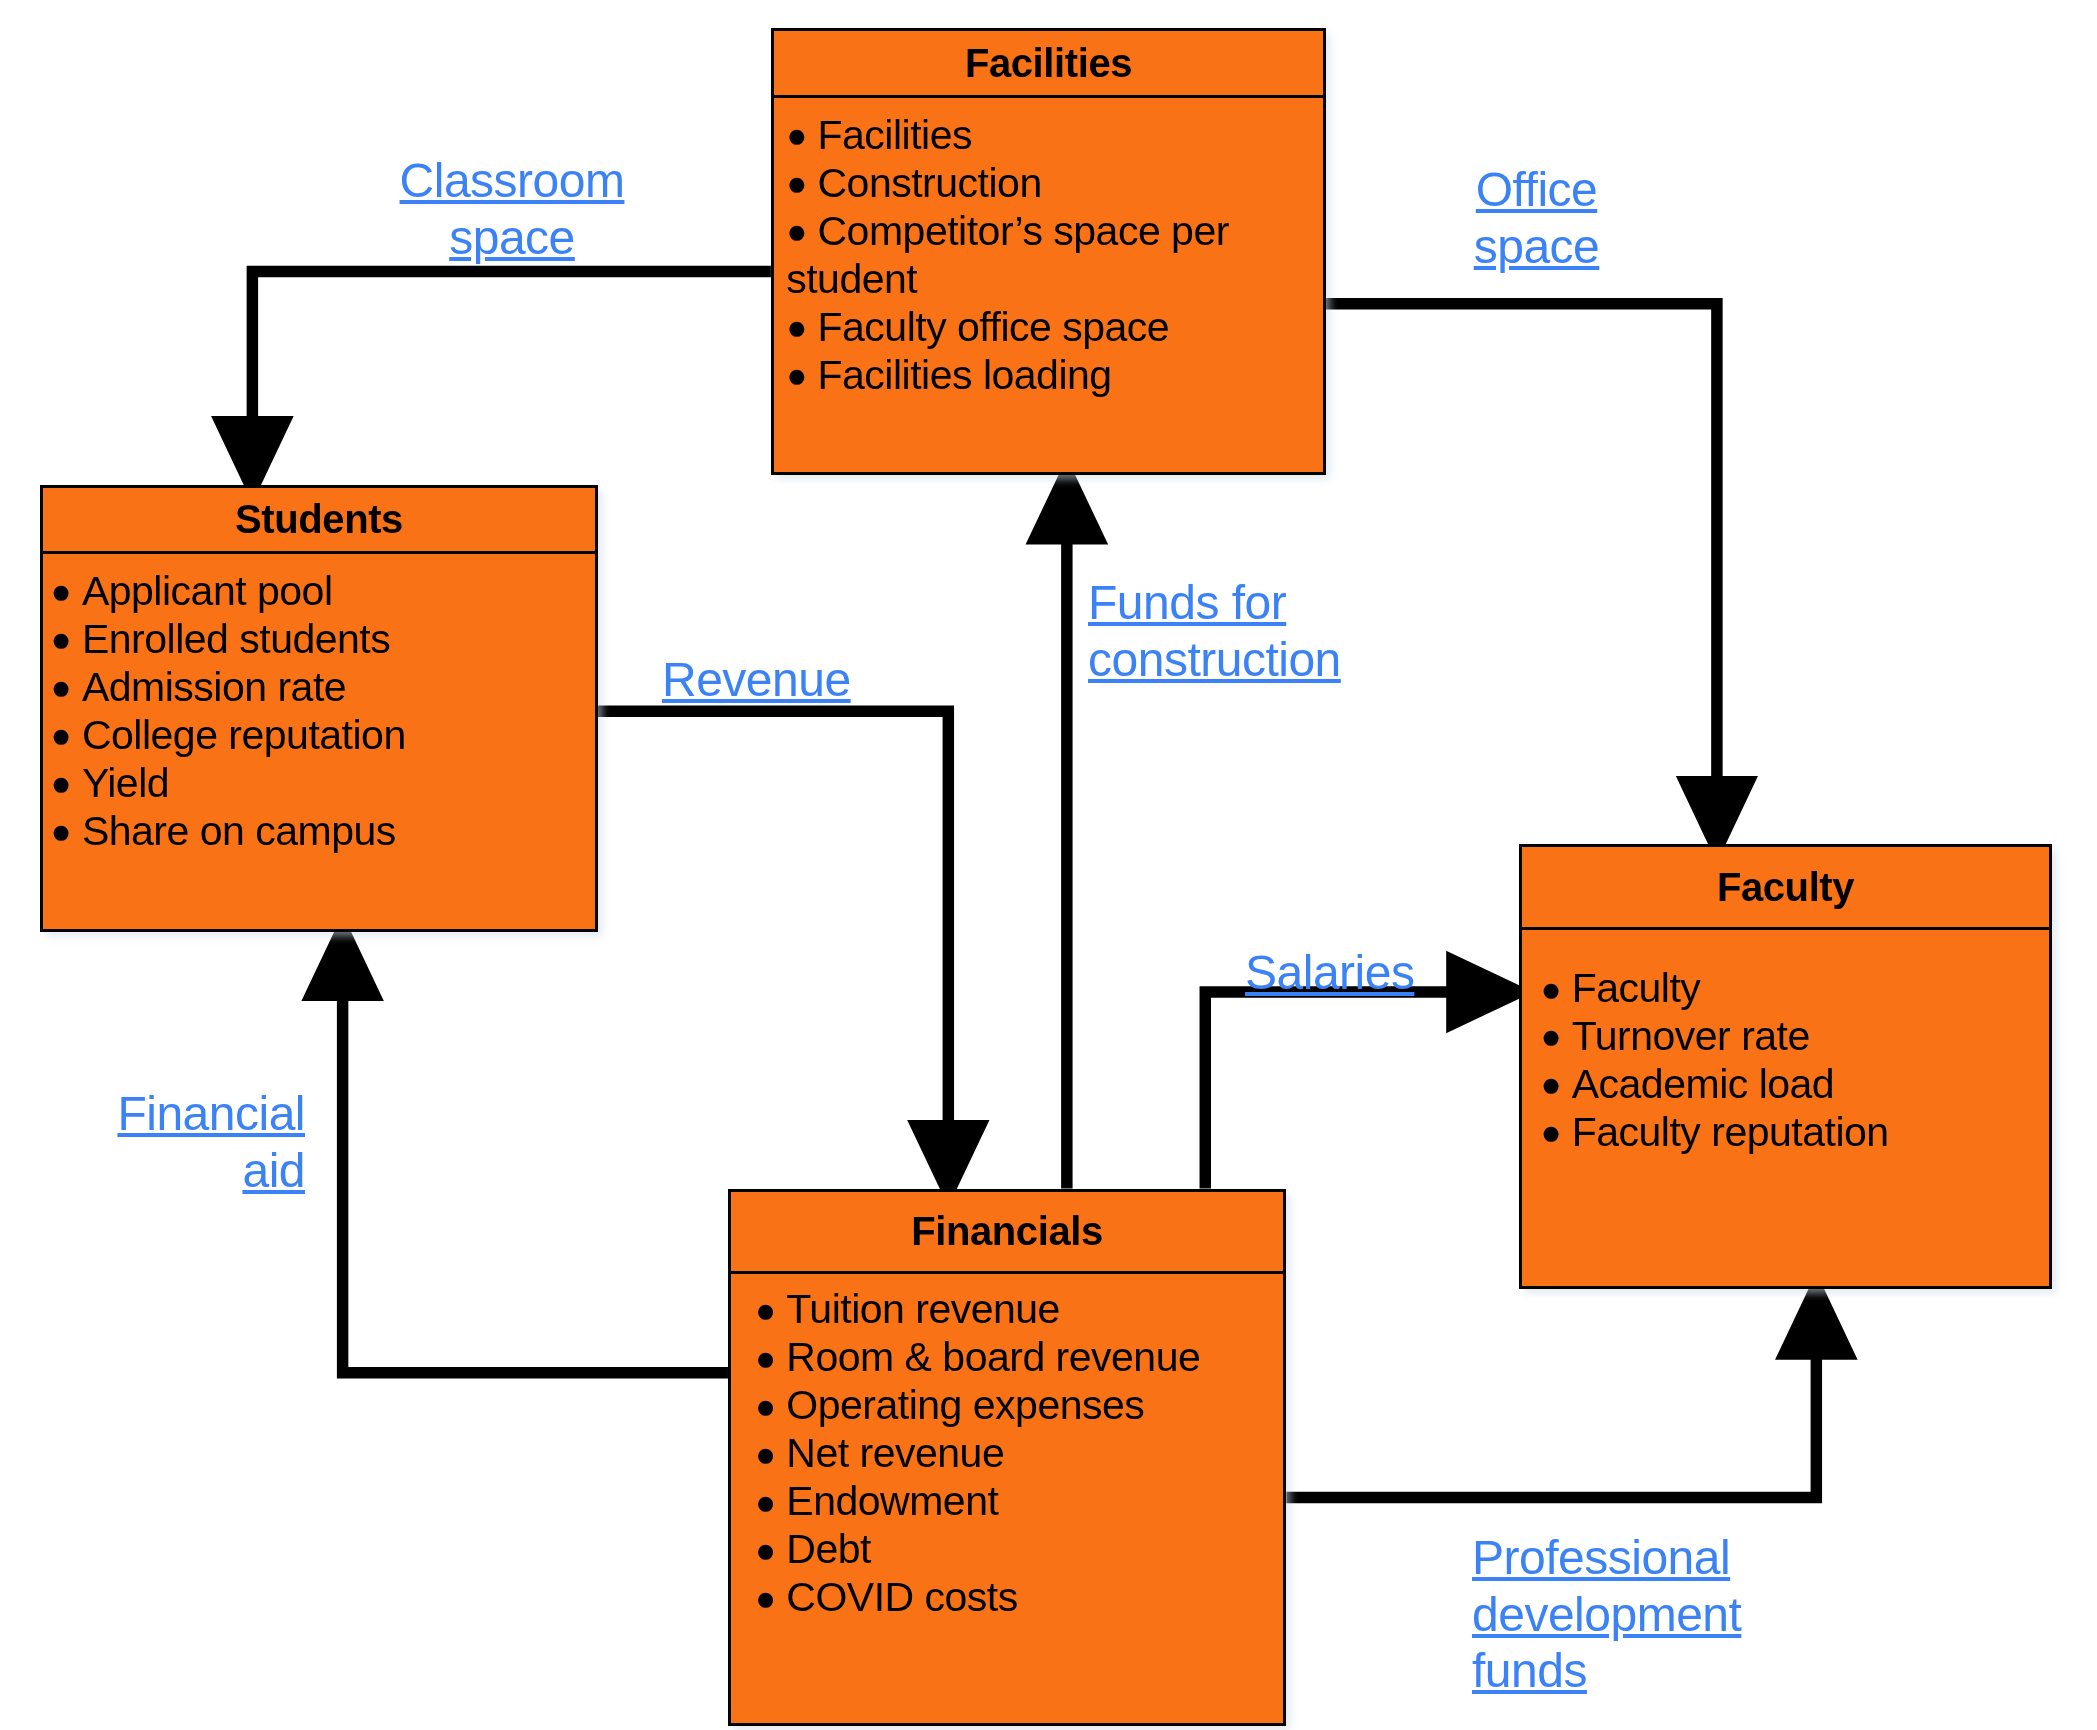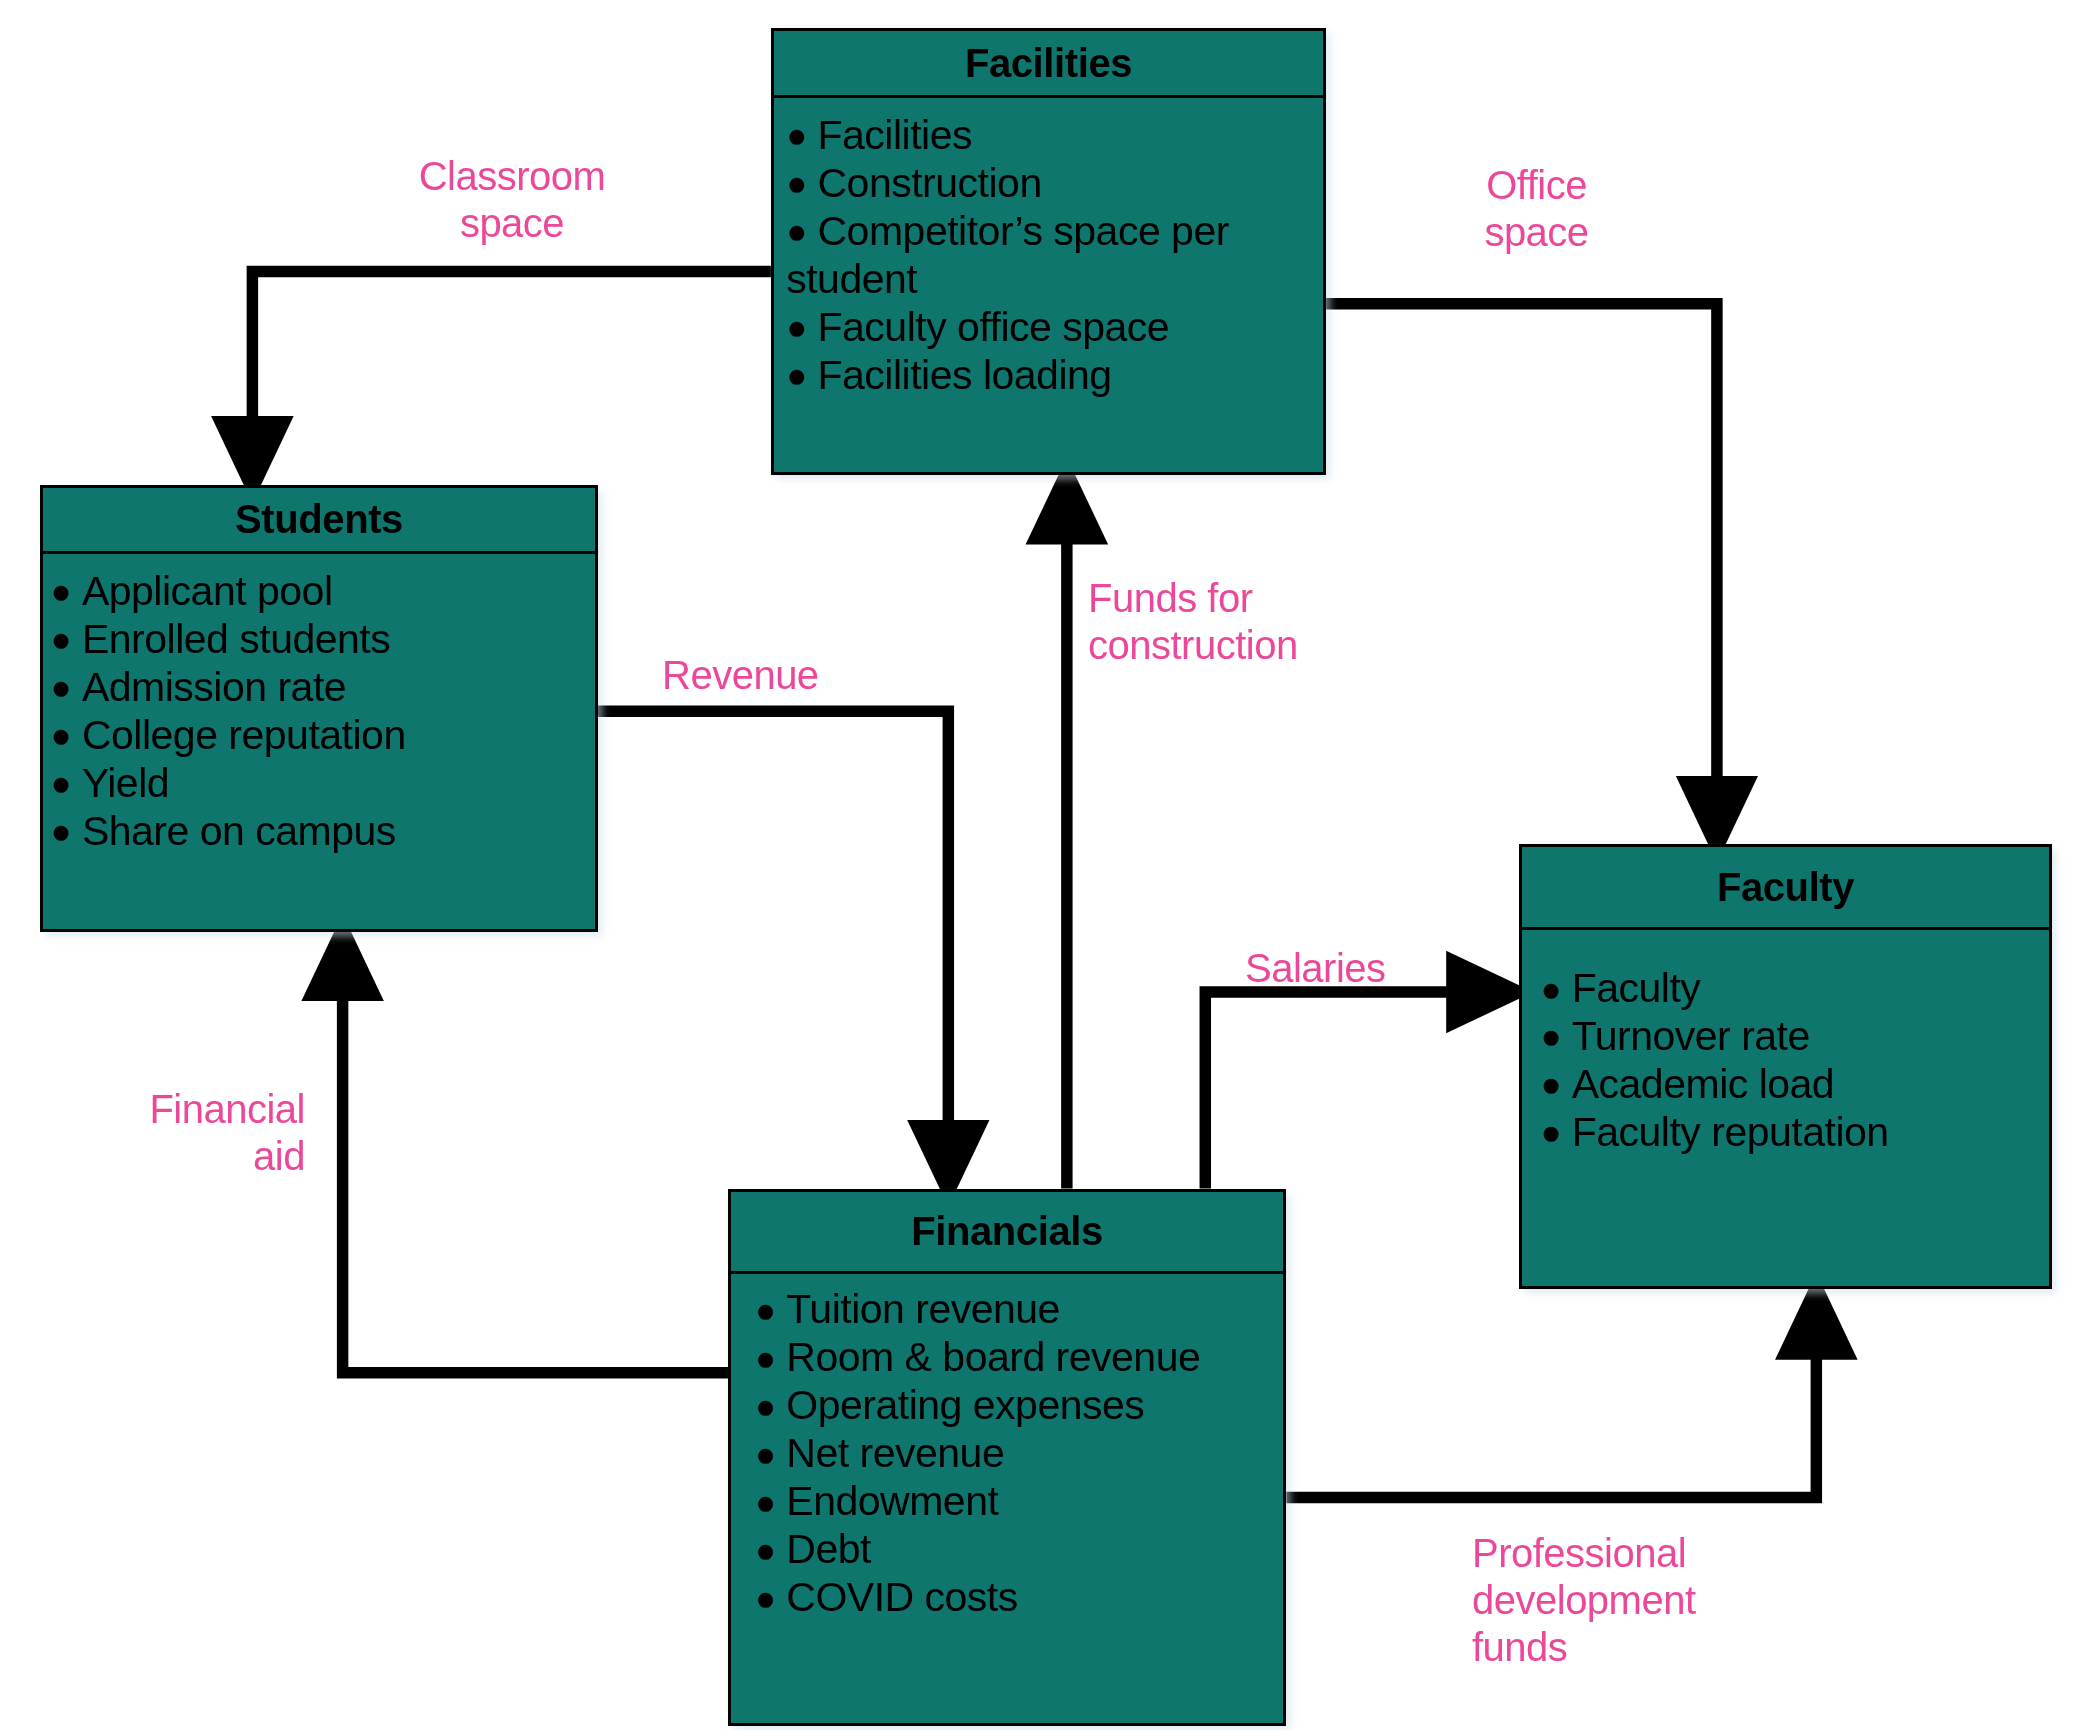--- a/index.html
+++ b/index.html
@@ -12,21 +12,21 @@
     width: 2097px;
     height: 1730px;
     background: #ffffff;
     font-family: "Liberation Sans", sans-serif;
     overflow: hidden;
   }
   .node {
     position: absolute;
     box-sizing: border-box;
     border: 3.1px solid #000000;
-    background: #0f766e;
+    background: #f97316;
     box-shadow: 4.6px 4.6px 7.6px rgba(205, 218, 232, 0.55);
   }
   .node-header {
     box-sizing: border-box;
     border-bottom: 3.1px solid #000000;
     display: flex;
     align-items: center;
     justify-content: center;
     font-weight: bold;
     font-size: 40px;
@@ -46,25 +46,26 @@
     letter-spacing: -0.5px;
   }
   .bullet-row .dot {
     display: inline-block;
     margin-right: 10.7px;
     font-size: 35px;
     vertical-align: 1.5px;
   }
   .edge-label {
     position: absolute;
-    font-size: 40px;
+    font-size: 48px;
     line-height: 1.18;
-    color: #ec4899;
+    color: #3b82f6;
     letter-spacing: -0.5px;
     white-space: pre-line;
+    text-decoration: underline;
   }
   .edge-label.right-align { text-align: right; }
   svg.edges {
     position: absolute;
     left: 0; top: 0;
     width: 2097px;
     height: 1730px;
     pointer-events: none;
   }
 </style>

